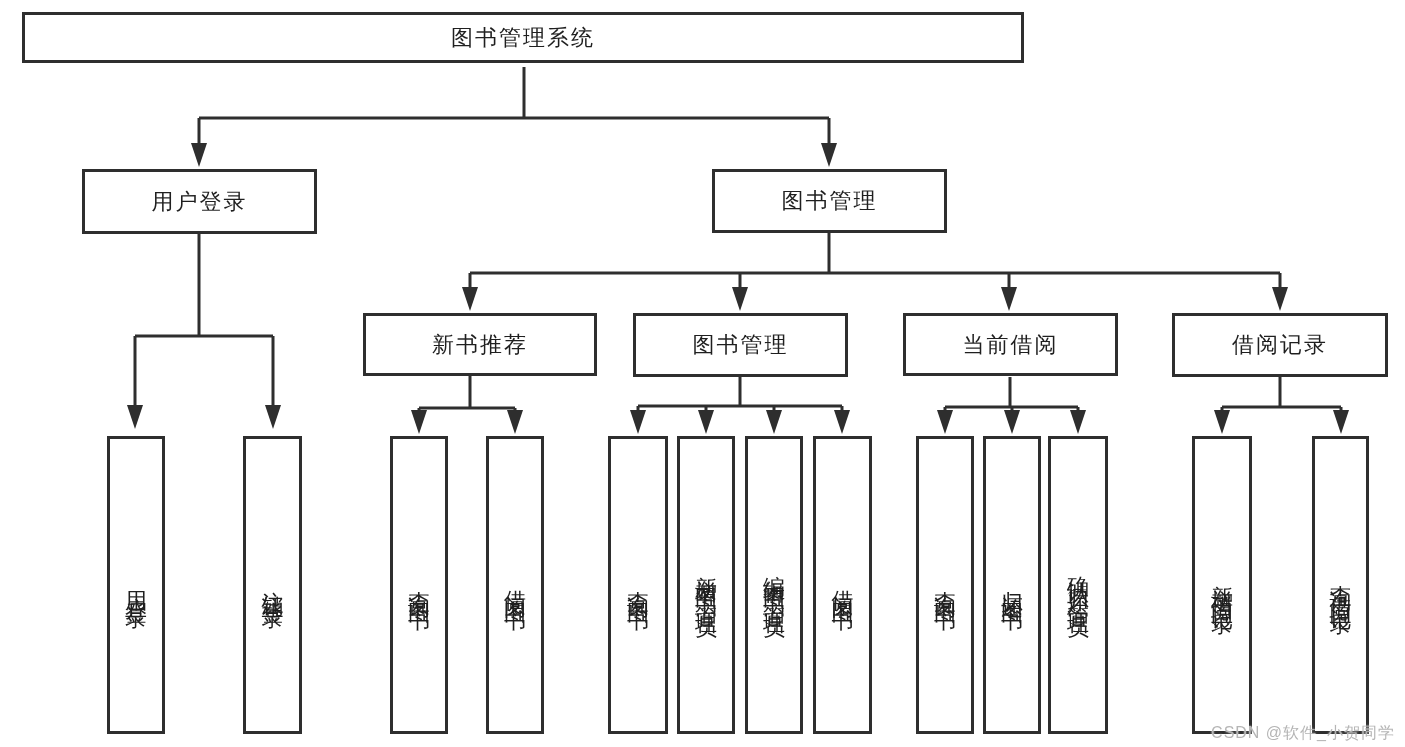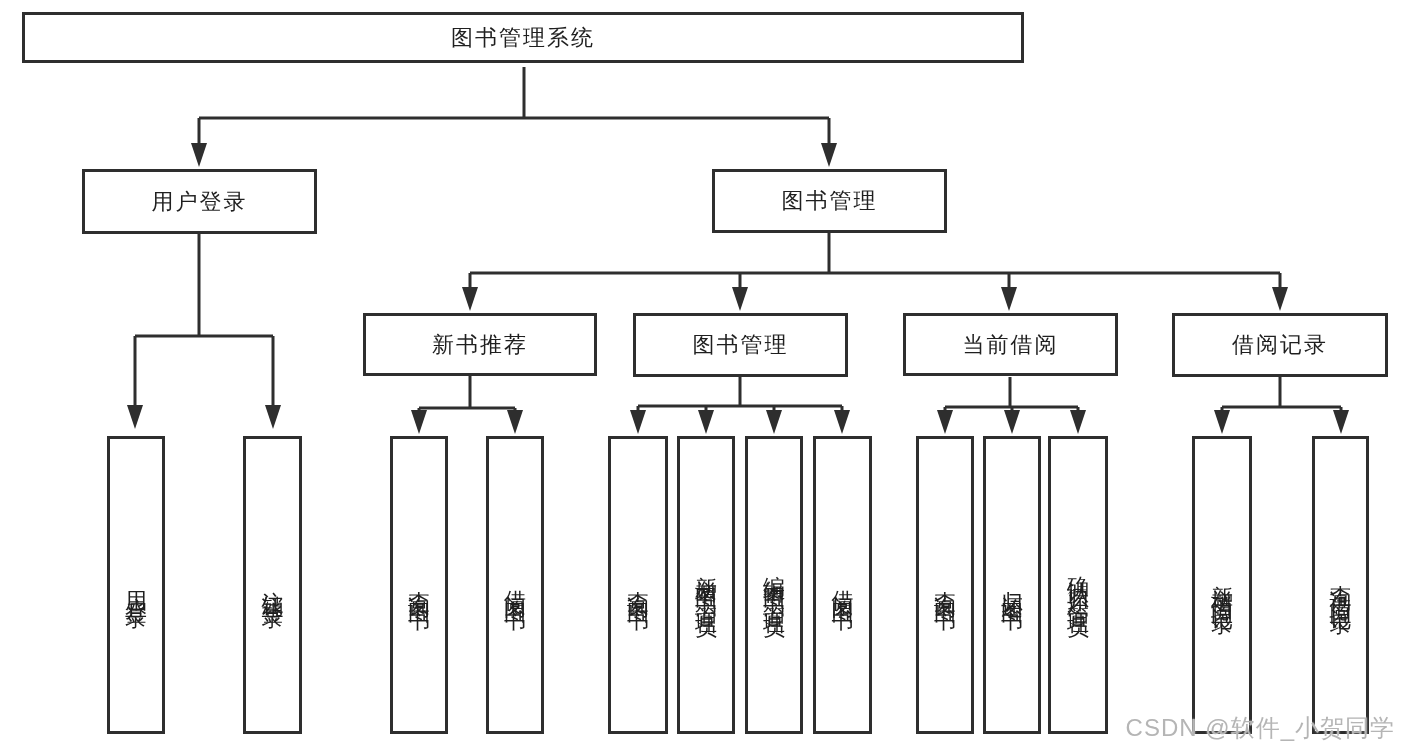--- a/index.html
+++ b/index.html
@@ -45,21 +45,21 @@
     text-orientation: mixed;
     font-size: 22px;
     letter-spacing: 6px;
     line-height: 1;
     white-space: nowrap;
   }
   #watermark {
     position: absolute;
     right: 10px;
     bottom: 3px;
-    font-size: 24px;
+    font-size: 16px;
     color: #b5b5b5;
     text-shadow: 0 0 2px #ffffff;
     letter-spacing: 1px;
     white-space: nowrap;
   }
 </style>
 </head>
 <body>
 
 <div id="canvas">

